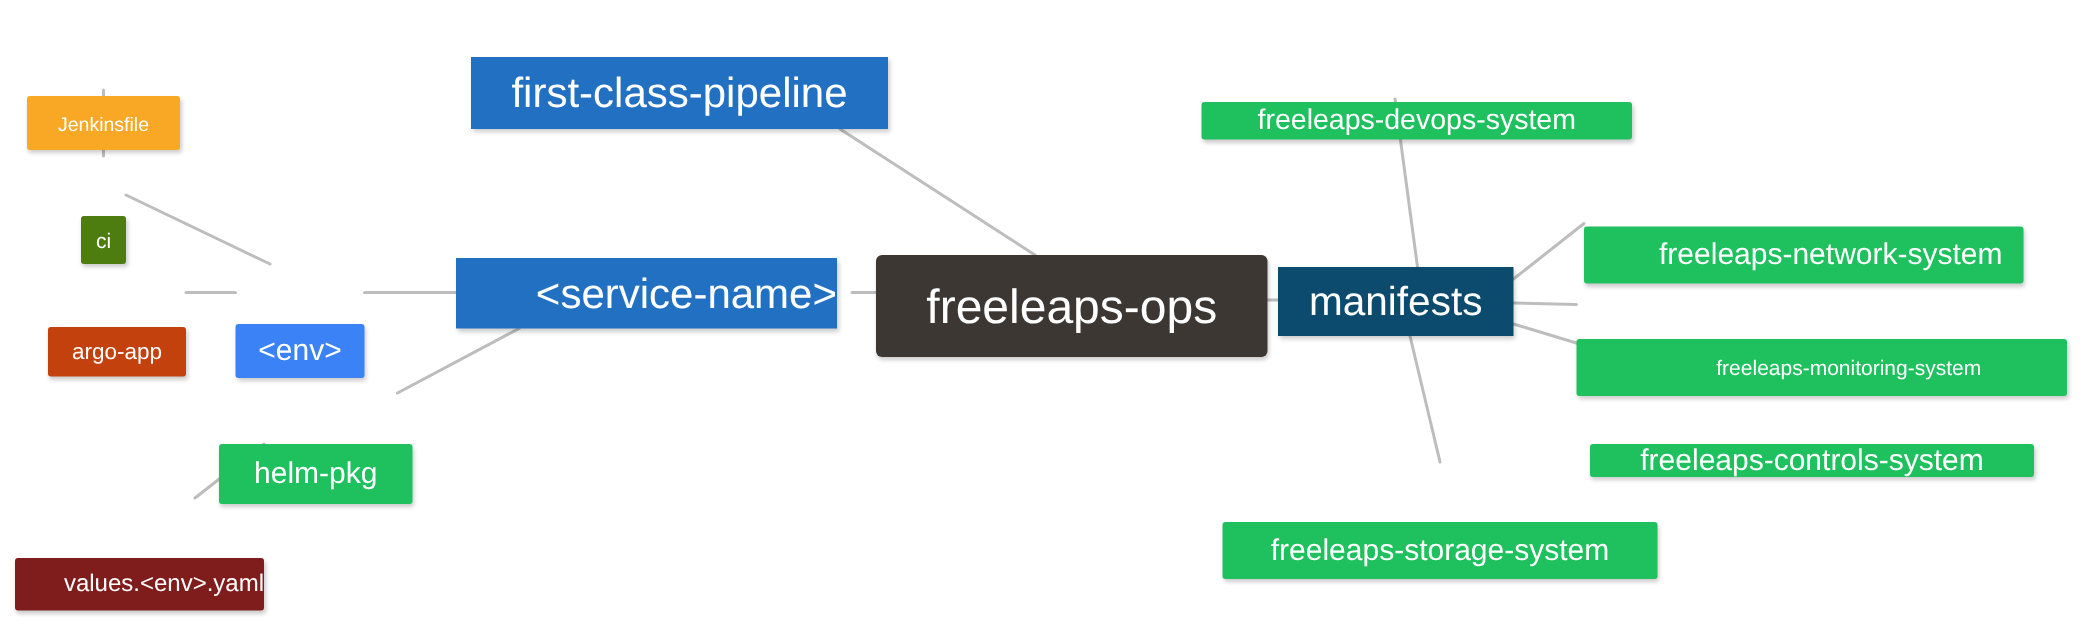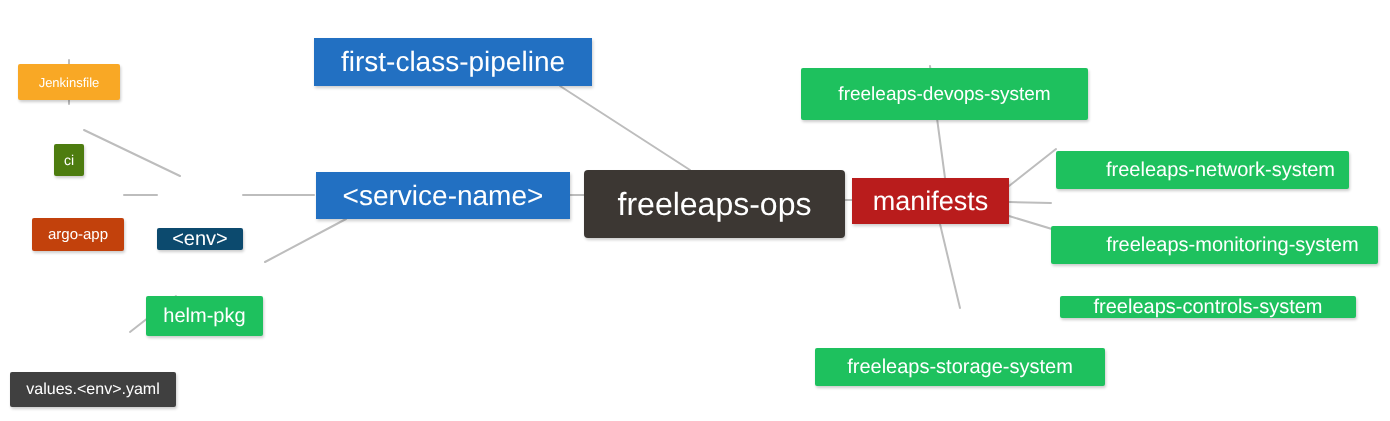--- a/index.html
+++ b/index.html
@@ -74,48 +74,48 @@
   <div id="node-layer">
       <div class="node soft" style="left: 18px; top: 24px; width: 102px; height: 36px; background: rgb(249, 168, 37); font-size: 13px;">
         <span>Jenkinsfile</span>
       </div>
       <div class="node soft" style="left: 54px; top: 104px; width: 30px; height: 32px; background: #4d7c0f; font-size: 14px;">
         <span>ci</span>
       </div>
       <div class="node soft" style="left: 32px; top: 178px; width: 92px; height: 33px; background: #c2410c; font-size: 15px;">
         <span>argo-app</span>
       </div>
-      <div class="node soft" style="left: 157px; top: 188px; width: 86px; height: 22px; background: #0c4a6e; font-size: 20px;">
+      <div class="node soft" style="left: 157px; top: 176px; width: 86px; height: 36px; background: #3b82f6; font-size: 20px;">
         <span>&lt;env&gt;</span>
       </div>
-      <div class="node soft" style="left: 146px; top: 256px; width: 117px; height: 40px; background: rgb(30, 193, 94); font-size: 20px;">
+      <div class="node soft" style="left: 146px; top: 256px; width: 129px; height: 40px; background: rgb(30, 193, 94); font-size: 20px;">
         <span>helm-pkg</span>
       </div>
-      <div class="node soft" style="left: 10px; top: 332px; width: 166px; height: 35px; background: #404040; font-size: 16px;">
+      <div class="node soft" style="left: 10px; top: 332px; width: 166px; height: 35px; background: #7f1d1d; font-size: 16px; justify-content: flex-end;">
         <span>values.&lt;env&gt;.yaml</span>
       </div>
       <div class="node " style="left: 314px; top: 38px; width: 278px; height: 48px; background: rgb(34, 112, 194); font-size: 28px;">
         <span>first-class-pipeline</span>
       </div>
-      <div class="node " style="left: 316px; top: 172px; width: 254px; height: 47px; background: rgb(34, 112, 194); font-size: 28px;">
+      <div class="node " style="left: 304px; top: 172px; width: 254px; height: 47px; background: rgb(34, 112, 194); font-size: 28px; justify-content: flex-end;">
         <span>&lt;service-name&gt;</span>
       </div>
       <div class="node root" style="left: 584px; top: 170px; width: 261px; height: 68px; background: rgb(60, 55, 51); font-size: 32px;">
         <span>freeleaps-ops</span>
       </div>
-      <div class="node " style="left: 852px; top: 178px; width: 157px; height: 46px; background: #b91c1c; font-size: 27px;">
+      <div class="node " style="left: 852px; top: 178px; width: 157px; height: 46px; background: #0c4a6e; font-size: 27px;">
         <span>manifests</span>
       </div>
-      <div class="node soft" style="left: 801px; top: 28px; width: 287px; height: 52px; background: rgb(30, 193, 94); font-size: 19px;">
+      <div class="node soft" style="left: 801px; top: 28px; width: 287px; height: 25px; background: rgb(30, 193, 94); font-size: 19px;">
         <span>freeleaps-devops-system</span>
       </div>
       <div class="node soft" style="left: 1056px; top: 111px; width: 293px; height: 38px; background: rgb(30, 193, 94); font-size: 20px; padding-left: 36px;">
         <span>freeleaps-network-system</span>
       </div>
-      <div class="node soft" style="left: 1051px; top: 186px; width: 327px; height: 38px; background: rgb(30, 193, 94); font-size: 20px; padding-left: 36px;">
+      <div class="node soft" style="left: 1051px; top: 186px; width: 327px; height: 38px; background: rgb(30, 193, 94); font-size: 14px; padding-left: 36px;">
         <span>freeleaps-monitoring-system</span>
       </div>
       <div class="node soft" style="left: 1060px; top: 256px; width: 296px; height: 22px; background: rgb(30, 193, 94); font-size: 20px;">
         <span>freeleaps-controls-system</span>
       </div>
       <div class="node soft" style="left: 815px; top: 308px; width: 290px; height: 38px; background: rgb(30, 193, 94); font-size: 20px; align-items: center;">
         <span>freeleaps-storage-system</span>
       </div>
     </div>
 </div>

